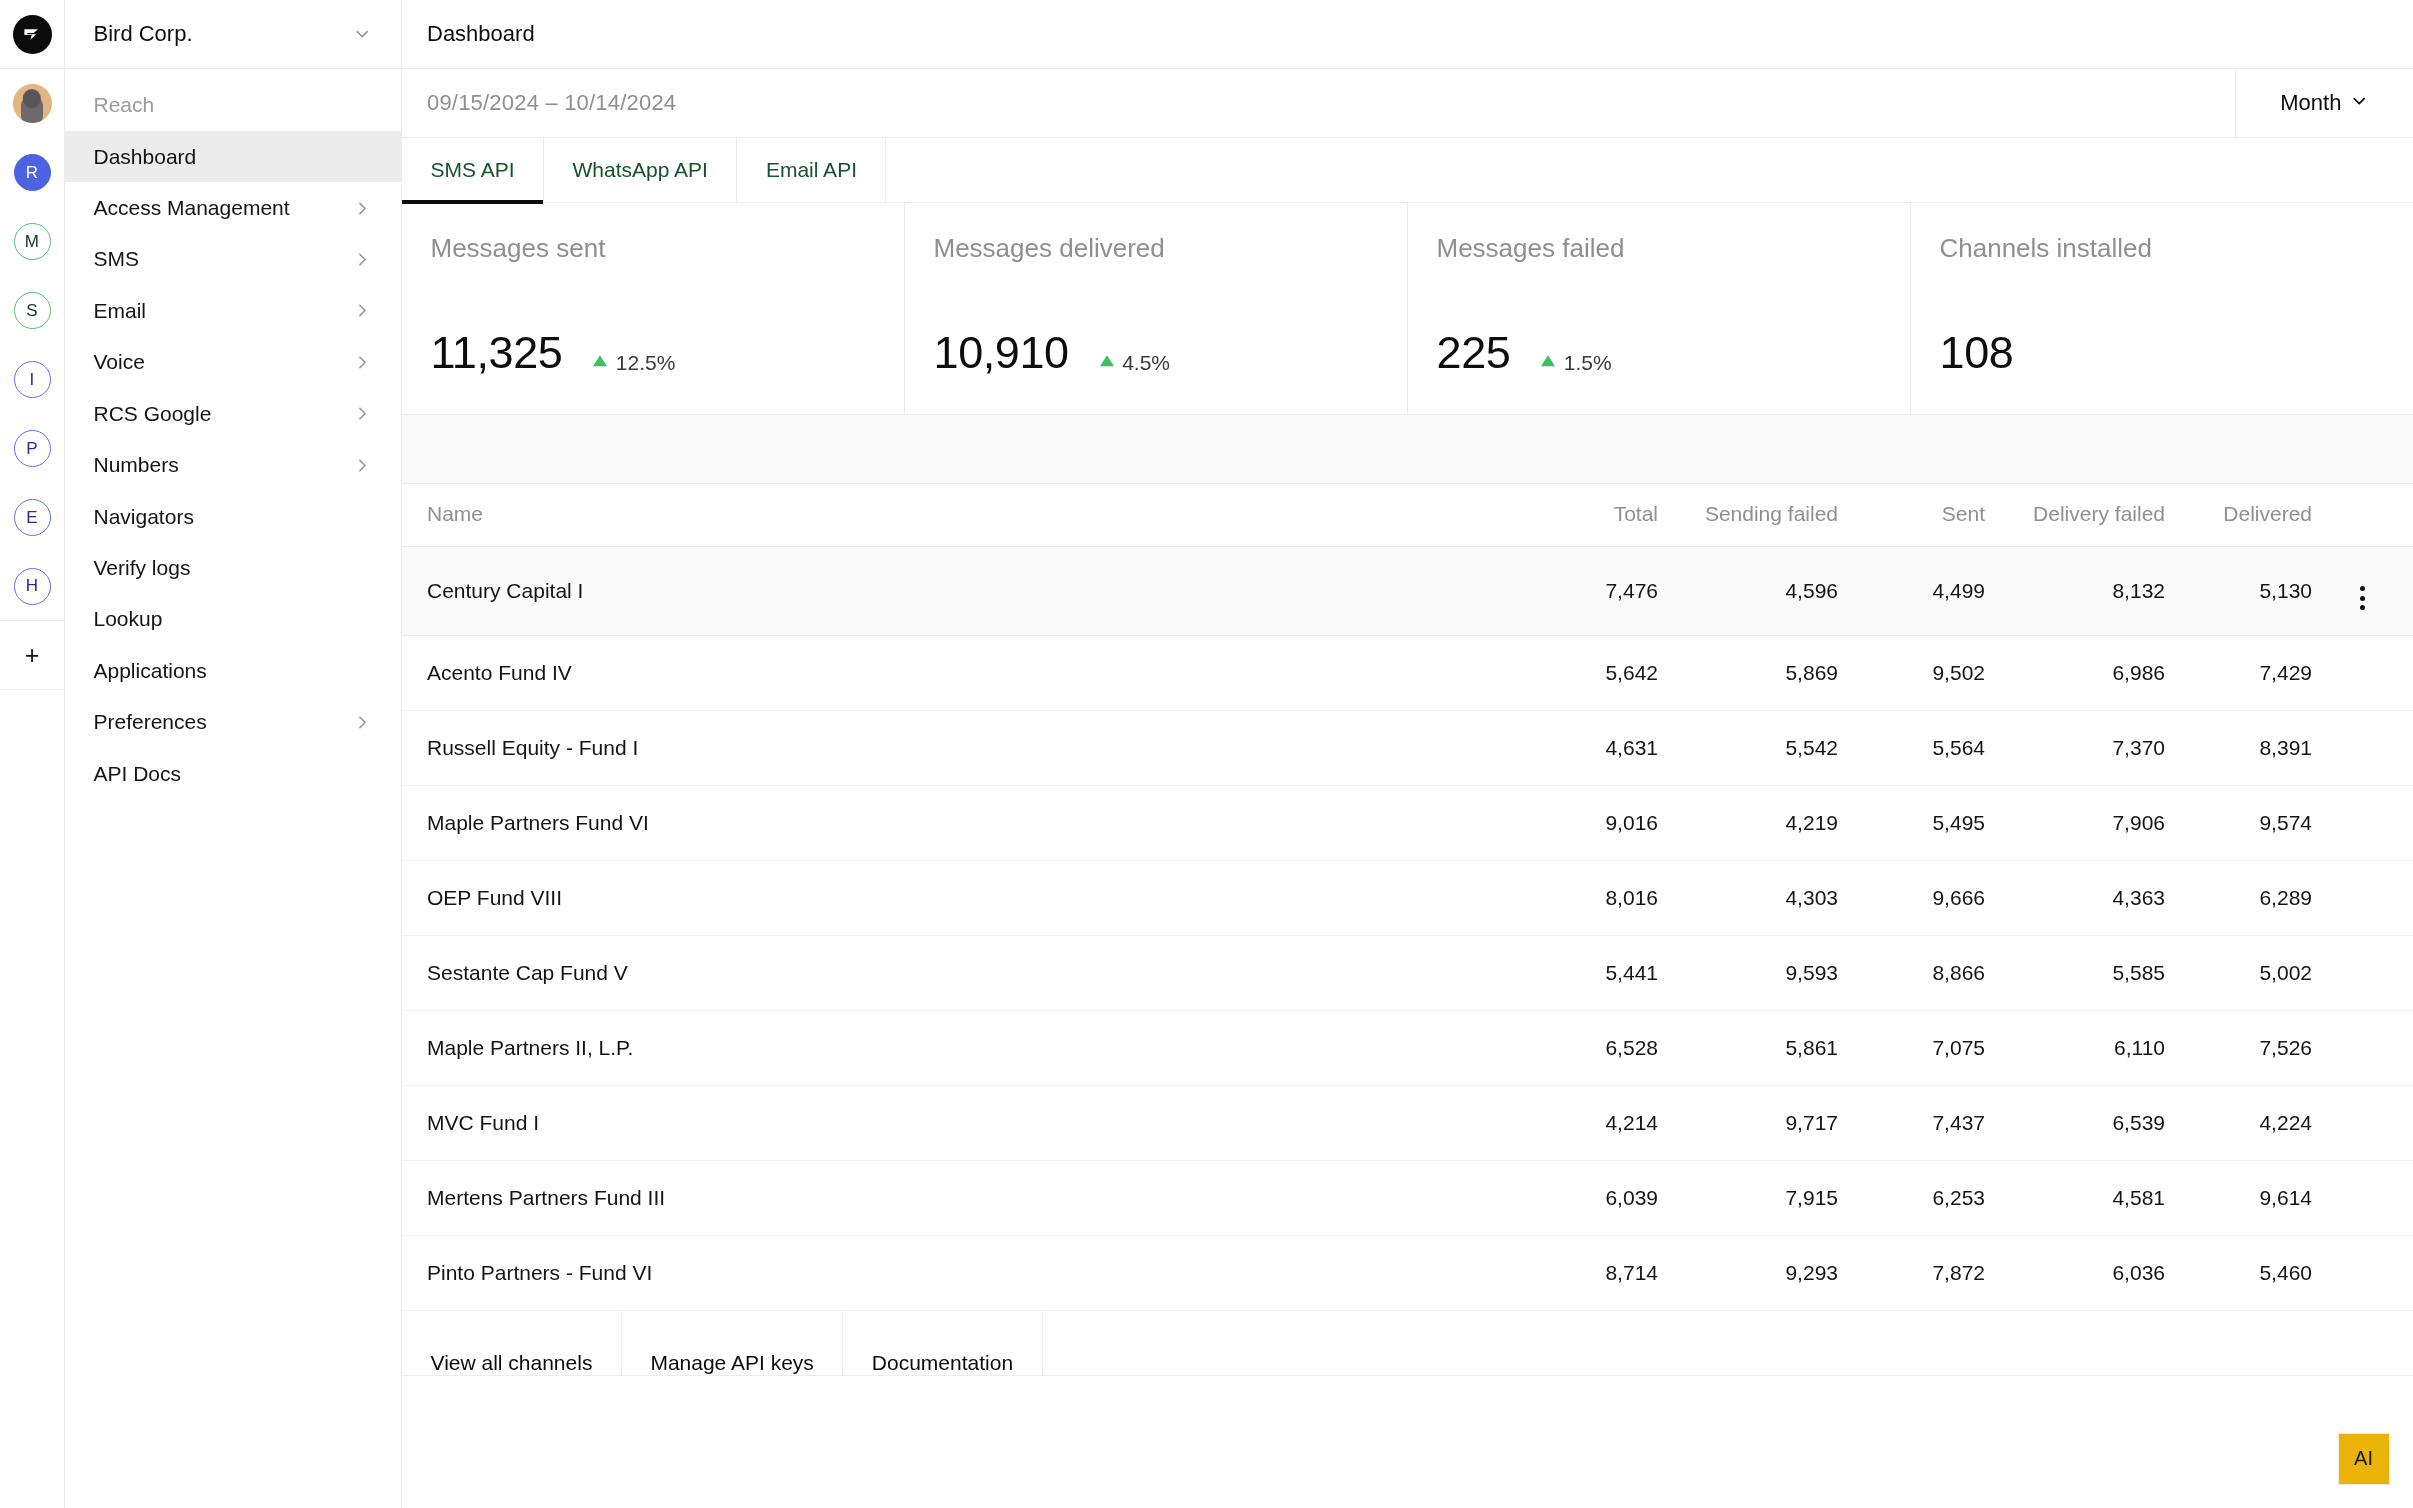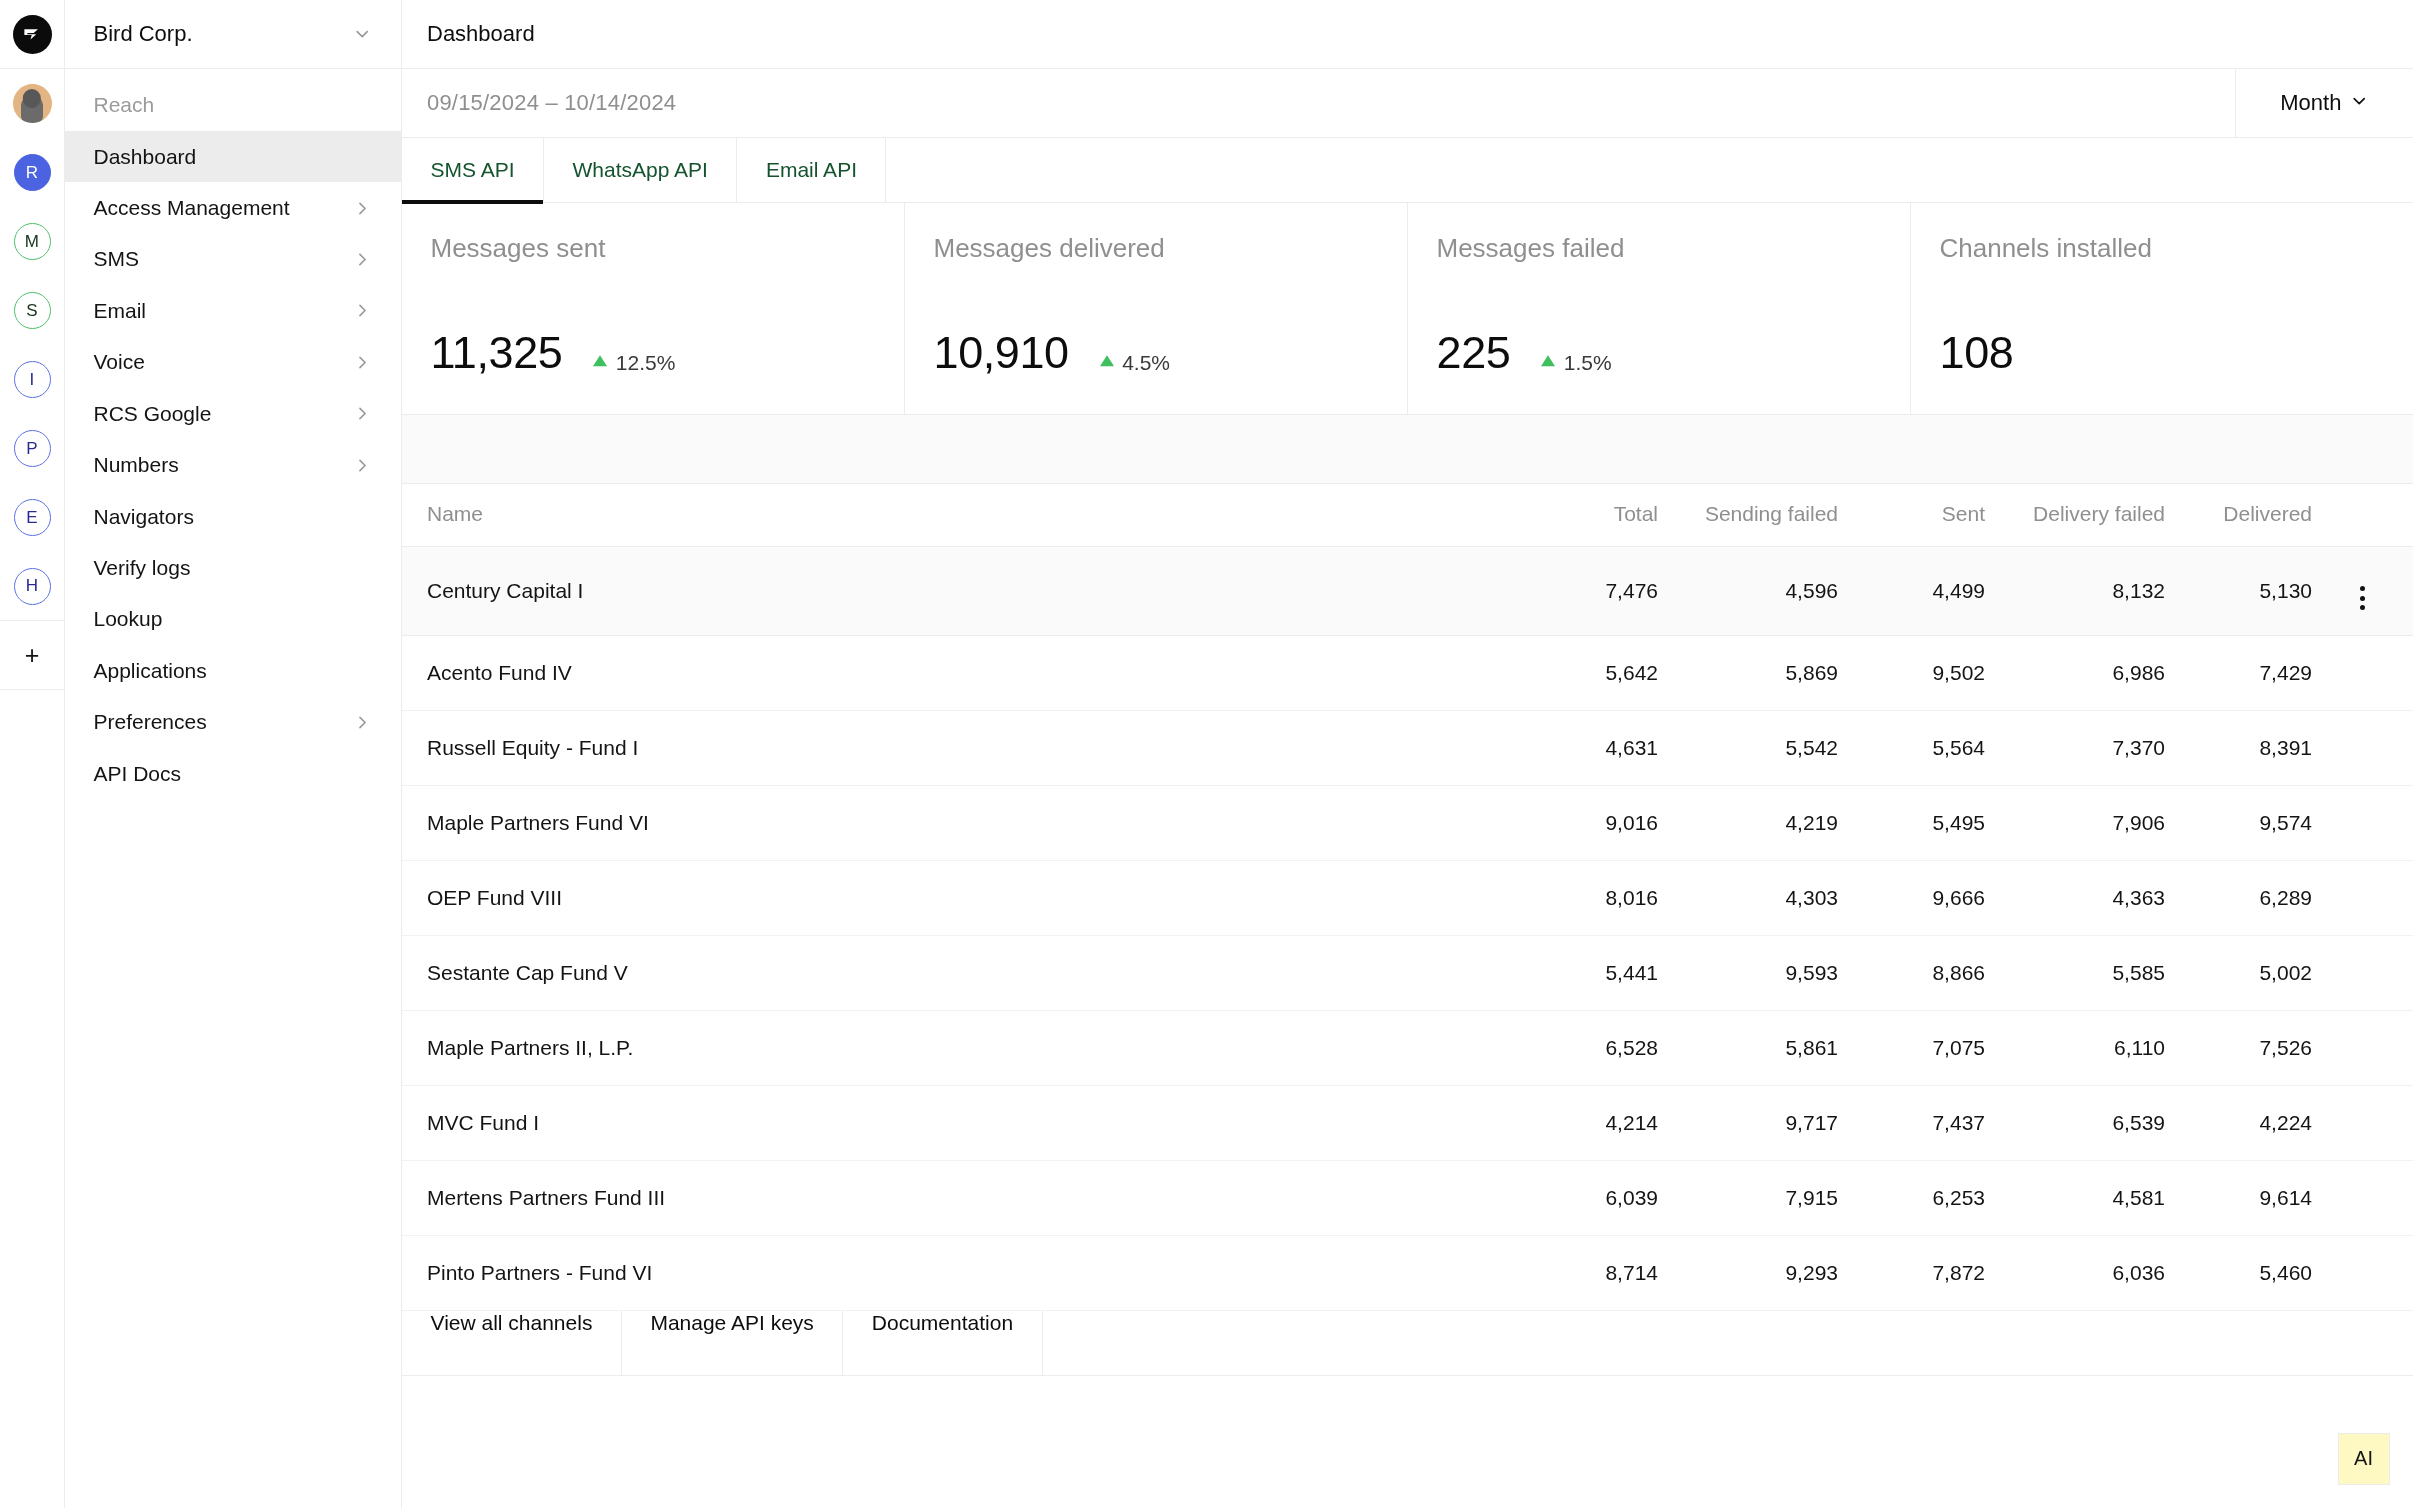--- a/index.html
+++ b/index.html
@@ -174,31 +174,31 @@
   .col-kebab { width: 101px; }
   .tbl th.c-kebab, .tbl td.c-kebab { text-align: center; padding-right: 0; }
   .kebab { display: inline-flex; flex-direction: column; gap: 4.2px; align-items: center; }
   .kebab i { width: 5px; height: 5px; border-radius: 50%; background: #111; display: block; }
 
   .footer-actions {
     display: flex; border-bottom: 1.7px solid #ececec;
     border-top: 0; height: 65px;
   }
   .faction {
-    display: flex; align-items: flex-start; justify-content: center;
+    display: flex; align-items: flex-end; justify-content: center;
     padding: 0 28.5px; font-size: 21px; color: #0d0d0d;
     border-right: 1.7px solid #ececec;
   }
   .faction-filler { flex: 1; }
 
   .main-rest { flex: 1; position: relative; background: #fff; }
   .ai-badge {
     position: absolute; right: 23.5px; bottom: 23.5px;
     width: 52px; height: 52px;
-    border: 1.7px solid #ececec; background: #fef9c3;
+    border: 1.7px solid #ececec; background: #eab308;
     display: flex; align-items: center; justify-content: center;
     font-size: 20px; color: #161616;
   }
 </style>
 </head>
 <body>
 
 <div class="app">
 
   <div class="rail">

